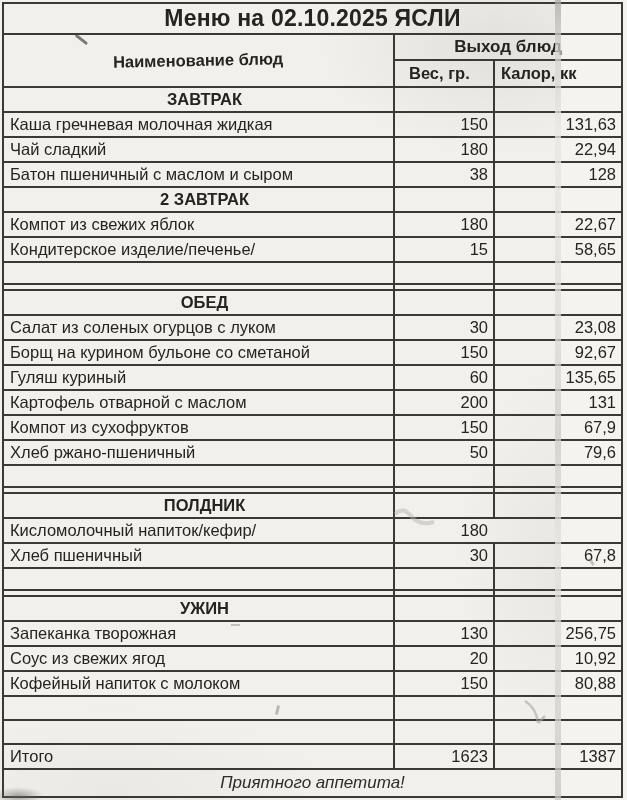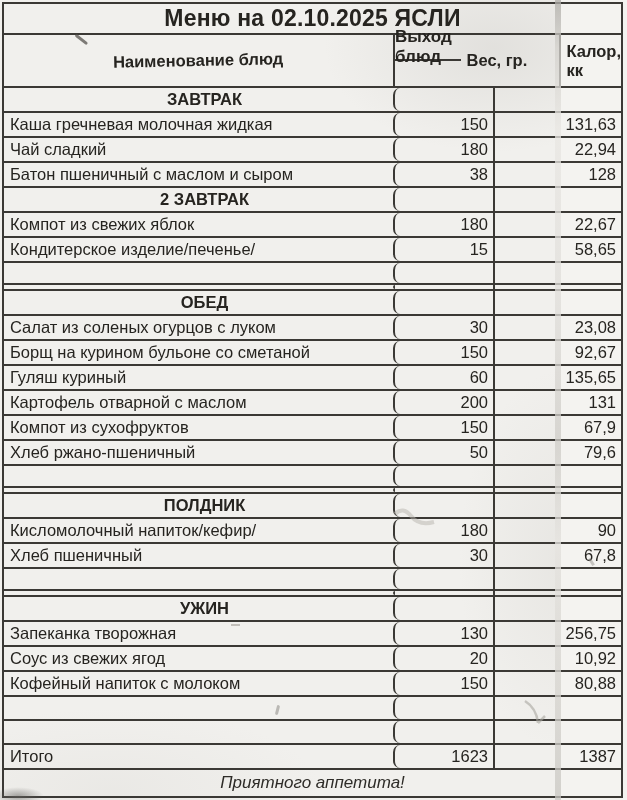--- a/index.html
+++ b/index.html
@@ -19,36 +19,36 @@
   }
   
   .tbl {
     position:absolute; left:2px; top:2px; width:621px;
     border:2px solid #3b3935;
     background:transparent;
   }
   .row { display:flex; border-bottom:2px solid #3b3935; }
   .row:last-child { border-bottom:none; }
   .c1 { width:389px; }
-  .c2 { width:100px; border-left:2px solid #3b3935;border-radius:7px; }
+  .c2 { width:100px; border-left:2px solid #3b3935; }
   .c3 { flex:1;      border-left:2px solid #3b3935; }
   .cell { display:flex; align-items:center; overflow:hidden; }
   .cell-name { justify-content:flex-start; padding-left:6px; font-size:16.5px; }
   .cell-num  { justify-content:flex-end; padding-right:5px; font-size:16.5px; }
 
   .row-title { height:31px; align-items:center; justify-content:center; }
   .row-title .title-text { width:100%; text-align:center; font-size:23px; font-weight:bold; letter-spacing:.2px; }
 
   .row-header { height:53px; }
   .name-head { justify-content:center; font-weight:bold; font-size:16.5px; }
   .name-head span { display:inline-block; transform:rotate(-1.2deg); }
-  .hdr-right { display:flex; flex-direction:row; flex:1; border-left:2px solid #3b3935; }
+  .hdr-right { display:flex; flex-direction:column; flex:1; border-left:2px solid #3b3935; }
   .hdr-group { height:26px; border-bottom:2px solid #3b3935; display:flex; align-items:center; justify-content:center; font-weight:bold; font-size:17px; }
   .hdr-sub { display:flex; flex:1; }
-  .hs-weight { width:98px; display:flex; align-items:center; padding-left:6px; font-weight:bold; font-size:16.5px; }
+  .hs-weight { width:98px; display:flex; align-items:center; padding-left:14px; font-weight:bold; font-size:16.5px; }
   .hs-cal { flex:1; border-left:2px solid #3b3935; display:flex; align-items:center; padding-left:6px; font-weight:bold; font-size:16.5px; }
 
   .row-section { height:25px; font-weight:bold; }
   .row-section .cell-name { justify-content:center; padding-left:12px; font-size:16.5px; }
   .row-item  { height:25px; }
   .row-empty { height:22px; }
   .row-thin  { height:6px; }
   .row-empty-tall { height:24px; }
   .row-total { height:25px; }
   .row-footer { height:26px; }
@@ -187,21 +187,20 @@
         <div class="cell c3 cell-num"></div>
       </div>
       <div class="row row-section">
         <div class="cell c1 cell-name">ПОЛДНИК</div>
         <div class="cell c2 cell-num"></div>
         <div class="cell c3 cell-num"></div>
       </div>
       <div class="row row-item">
         <div class="cell c1 cell-name">Кисломолочный напиток/кефир/</div>
         <div class="cell c2 cell-num">180</div>
-        <div class="cell c3 cell-num">90</div>
       </div>
       <div class="row row-item">
         <div class="cell c1 cell-name">Хлеб пшеничный</div>
         <div class="cell c2 cell-num">30</div>
         <div class="cell c3 cell-num">67,8</div>
       </div>
       <div class="row row-empty">
         <div class="cell c1 cell-name"></div>
         <div class="cell c2 cell-num"></div>
         <div class="cell c3 cell-num"></div>

